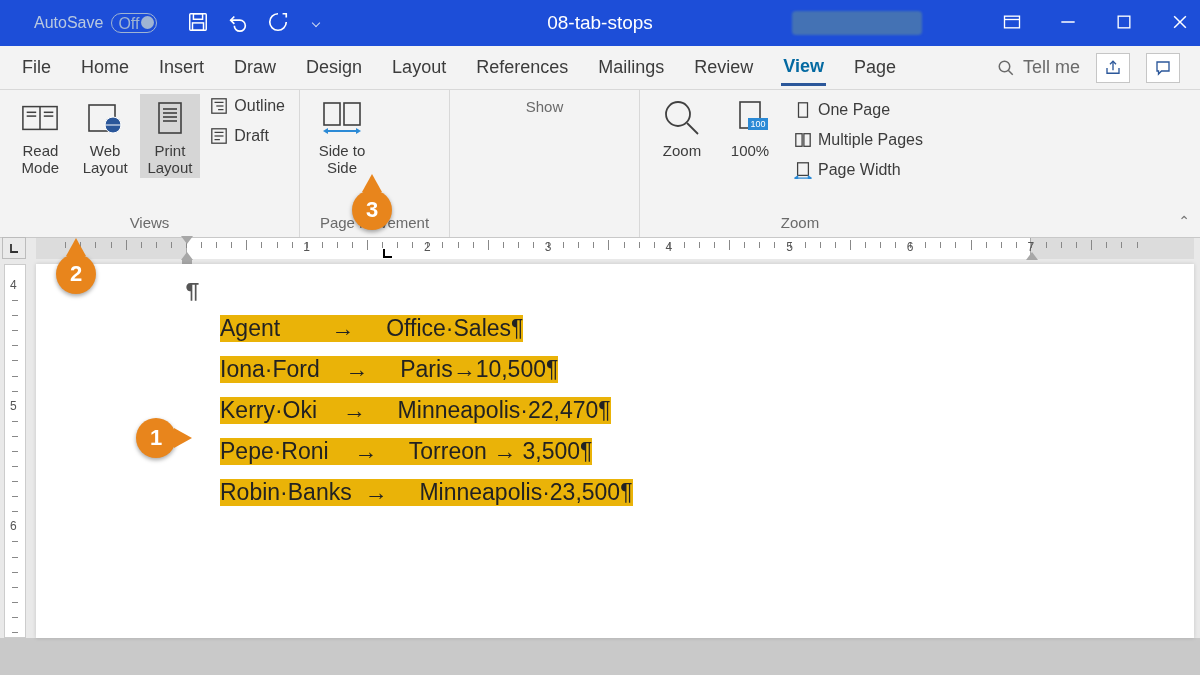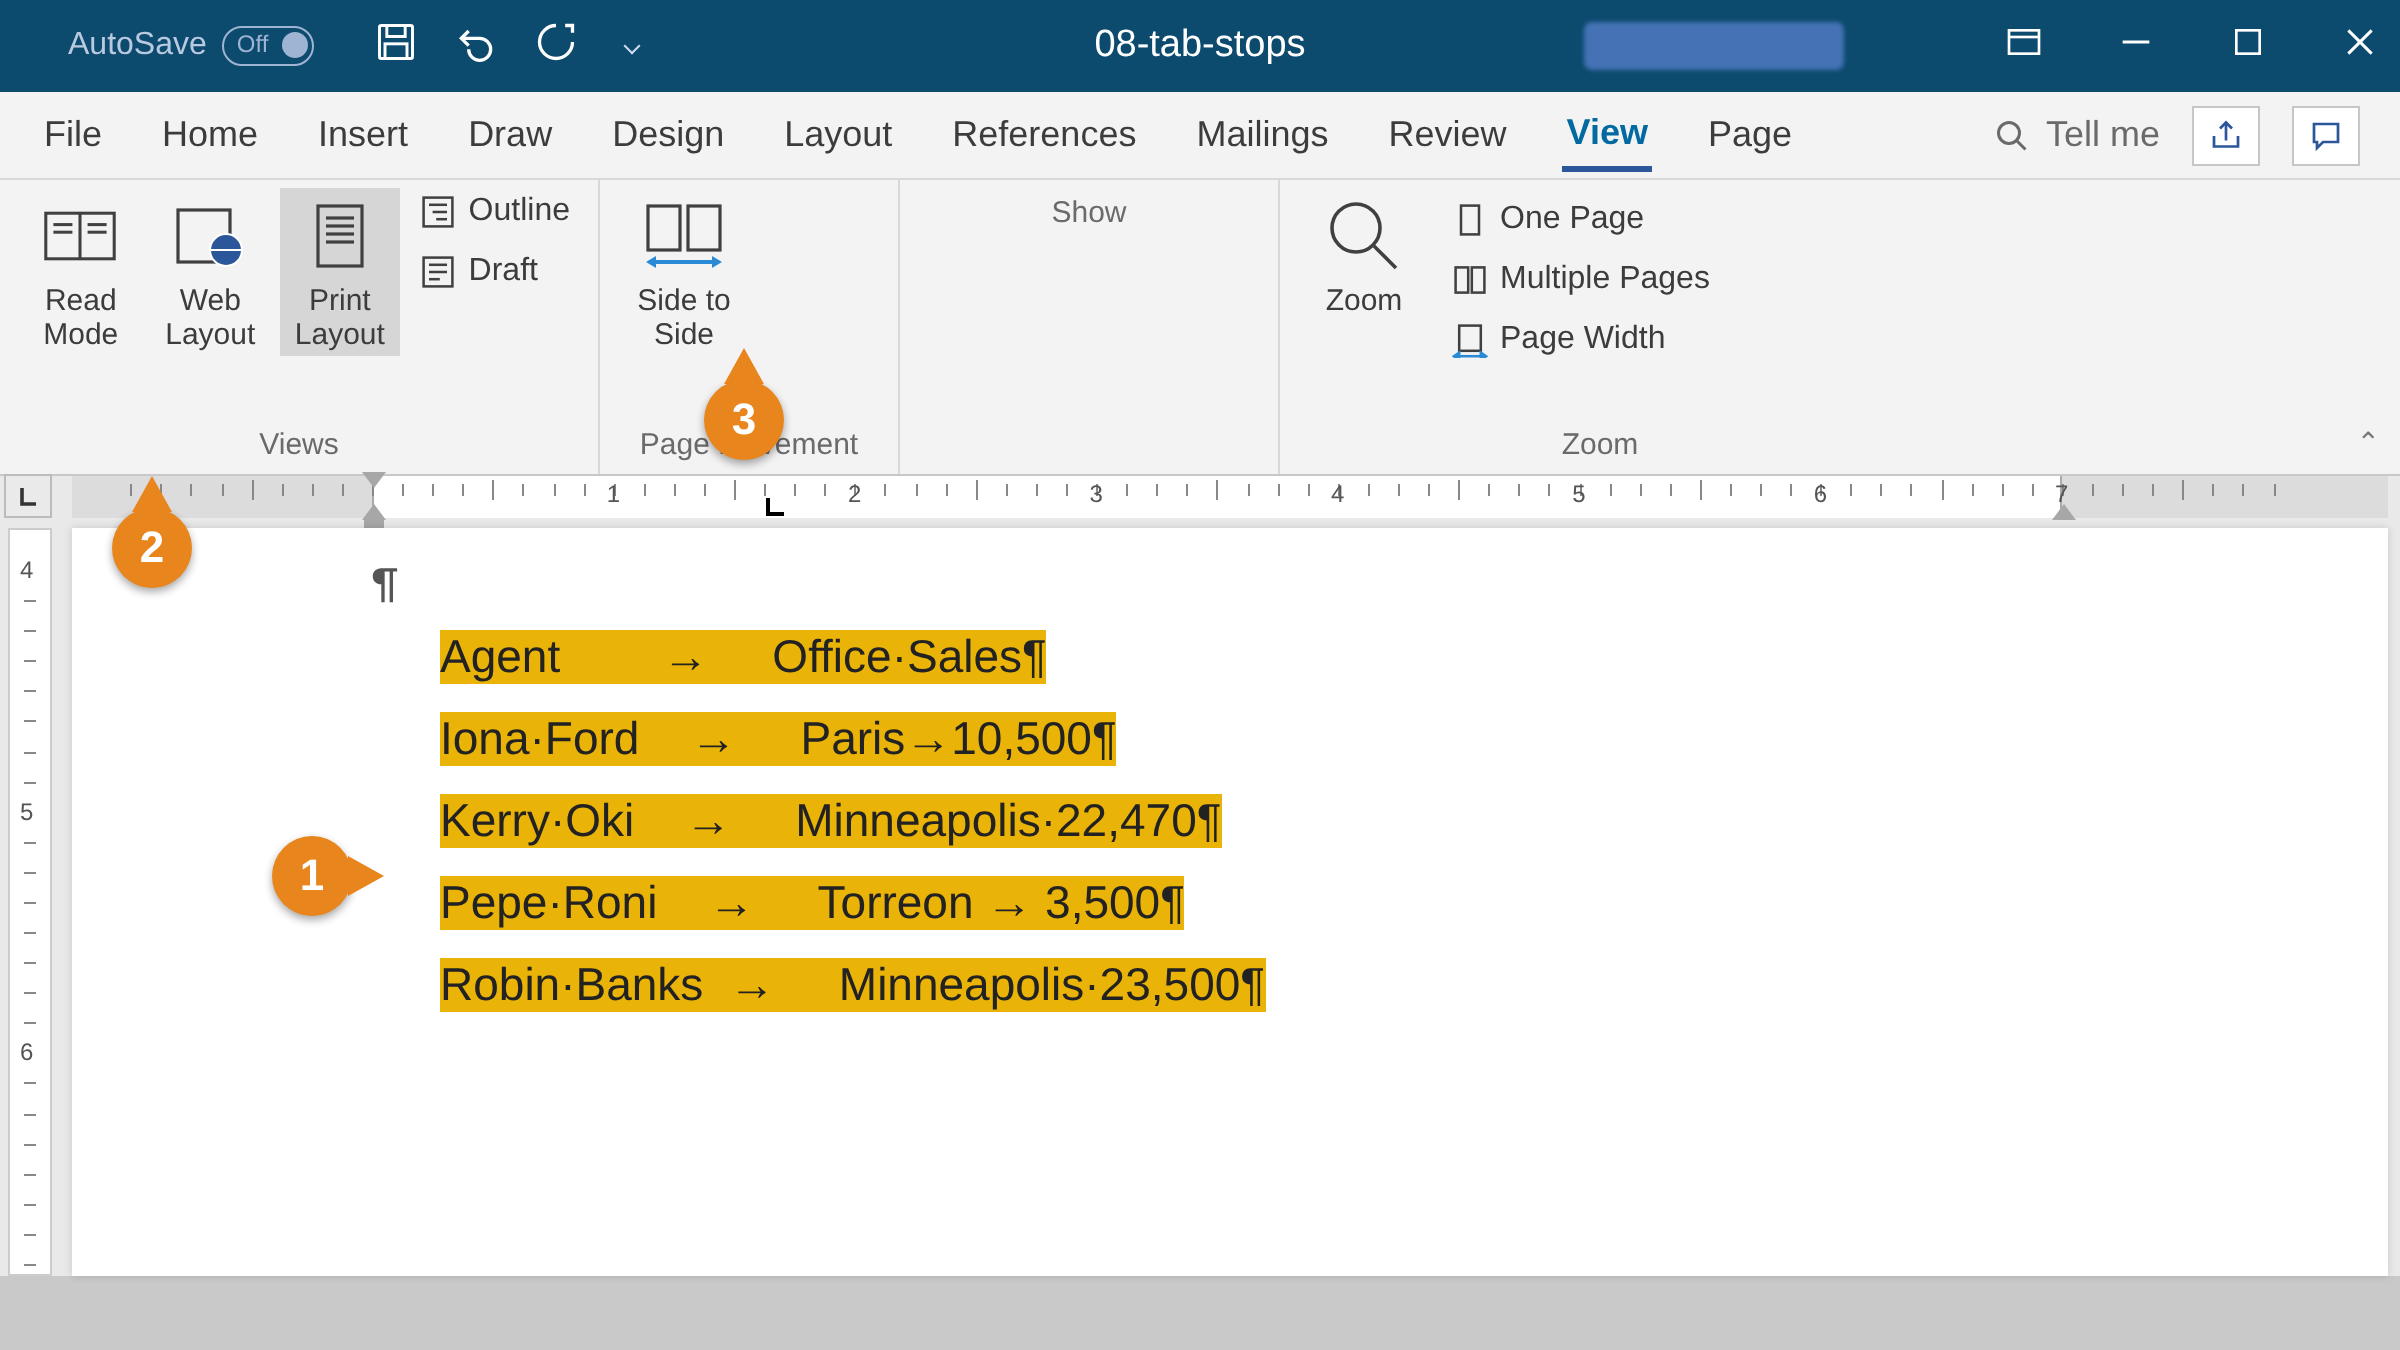--- a/index.html
+++ b/index.html
@@ -1,23 +1,23 @@
 <!DOCTYPE html>
 <html><head>
 <meta charset="utf-8">
 <style>
   * { box-sizing: border-box; margin: 0; padding: 0; font-family: "Segoe UI", Arial, sans-serif; }
   body { width: 1200px; height: 675px; background: #c9c9c9; overflow: hidden; position: relative; }
 
   
-  .titlebar { height: 46px; background: #0c4a6e; color: #fff; display: flex; align-items: center; padding: 0 6px; font-size: 15px; }
+  .titlebar { height: 46px; background: #1d4ed8; color: #fff; display: flex; align-items: center; padding: 0 6px; font-size: 15px; }
   .autosave { display: flex; align-items: center; gap: 8px; color: #b9c9e0; margin-left: 28px; font-size: 16px; }
   .pill { width: 46px; height: 20px; border: 1.5px solid #9fb4d3; border-radius: 10px; position: relative; }
   .pill::before { content:""; position:absolute; width:13px; height:13px; border-radius:50%; background:#9fb4d3; top:1.5px; right:2px; }
-  .pill-off { position:absolute; left:6px; top:1px; font-size:12px; color:#9fb4d3; }
+  .pill-off { position:absolute; left:6px; top:1px; font-size:16px; color:#9fb4d3; }
   .qat { display:flex; gap:18px; margin-left:30px; align-items:center; }
   .qat svg { width:22px; height:22px; }
   .qat .sep { width:6px; height:6px; border-bottom:1.5px solid #cfdaf0; border-right:1.5px solid #cfdaf0; transform:rotate(45deg); margin-left:6px; }
   .doc-title { position:absolute; left:50%; transform:translateX(-50%); font-size:19px; color:#fff; }
   .account-blur { position:absolute; right:278px; width:130px; height:24px; background:#4472b4; border-radius:4px; filter:blur(1px);}
   .winbtns { position:absolute; right:10px; display:flex; gap:36px; align-items:center; }
   .winbtns svg { width:20px; height:20px; }
 
   
   .tabs { height: 44px; background:#f3f3f3; border-bottom:1px solid #d8d8d8; display:flex; align-items:center; padding:0 20px; gap:26px; font-size:18px; color:#3c3c3c; }
@@ -248,20 +248,30 @@
   <div class="group" style="width:320px;border-right:none">
     <div class="group-inner">
       <div class="big-btn">
         <div class="ic">
             <svg width="40" height="40" viewBox="0 0 40 40" fill="none" stroke="#404040" stroke-width="1.8">
               <circle cx="16" cy="16" r="12"></circle>
               <line x1="25" y1="25" x2="36" y2="36"></line>
             </svg>
           </div>
         <div>Zoom</div>
+      </div>
+      <div class="big-btn">
+        <div class="ic">
+            <svg width="40" height="36" viewBox="0 0 40 36">
+              <rect x="10" y="2" width="20" height="26" fill="none" stroke="#404040" stroke-width="1.6"></rect>
+              <rect x="18" y="18" width="20" height="12" fill="#2b8ad6"></rect>
+              <text x="28" y="27" font-size="9" fill="#fff" text-anchor="middle" font-family="Arial">100</text>
+            </svg>
+          </div>
+        <div>100%</div>
       </div>
       <div style="display:flex;flex-direction:column;gap:6px;margin-left:4px;padding-top:4px">
         <div class="small-btn">
             <svg width="18" height="18" viewBox="0 0 20 20" fill="none" stroke="#404040" stroke-width="1.4">
               <rect x="5" y="2" width="10" height="16"></rect>
             </svg>
             <span>One Page</span>
           </div>
         <div class="small-btn">
             <svg width="18" height="18" viewBox="0 0 20 20" fill="none" stroke="#404040" stroke-width="1.4">

